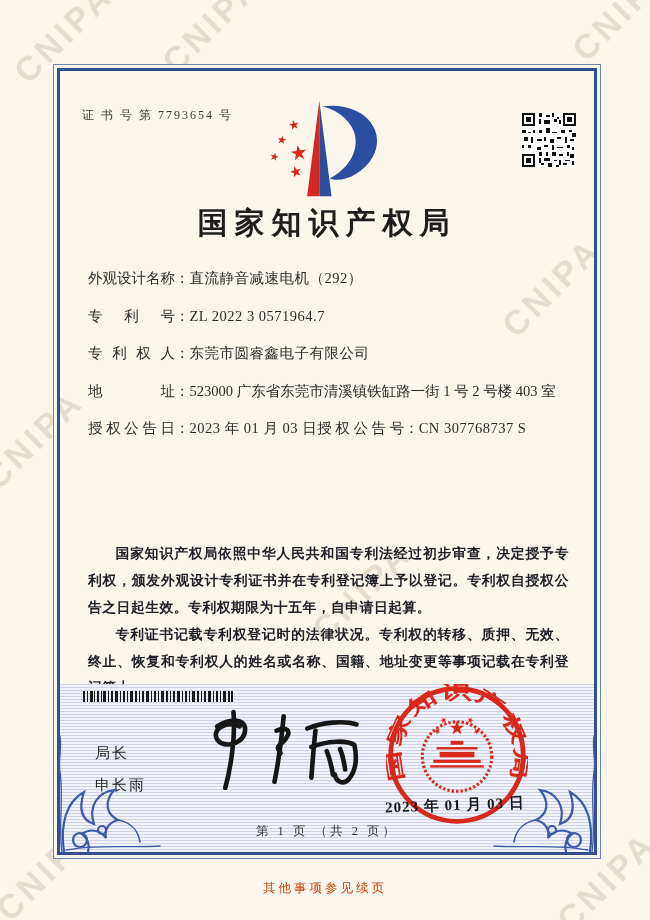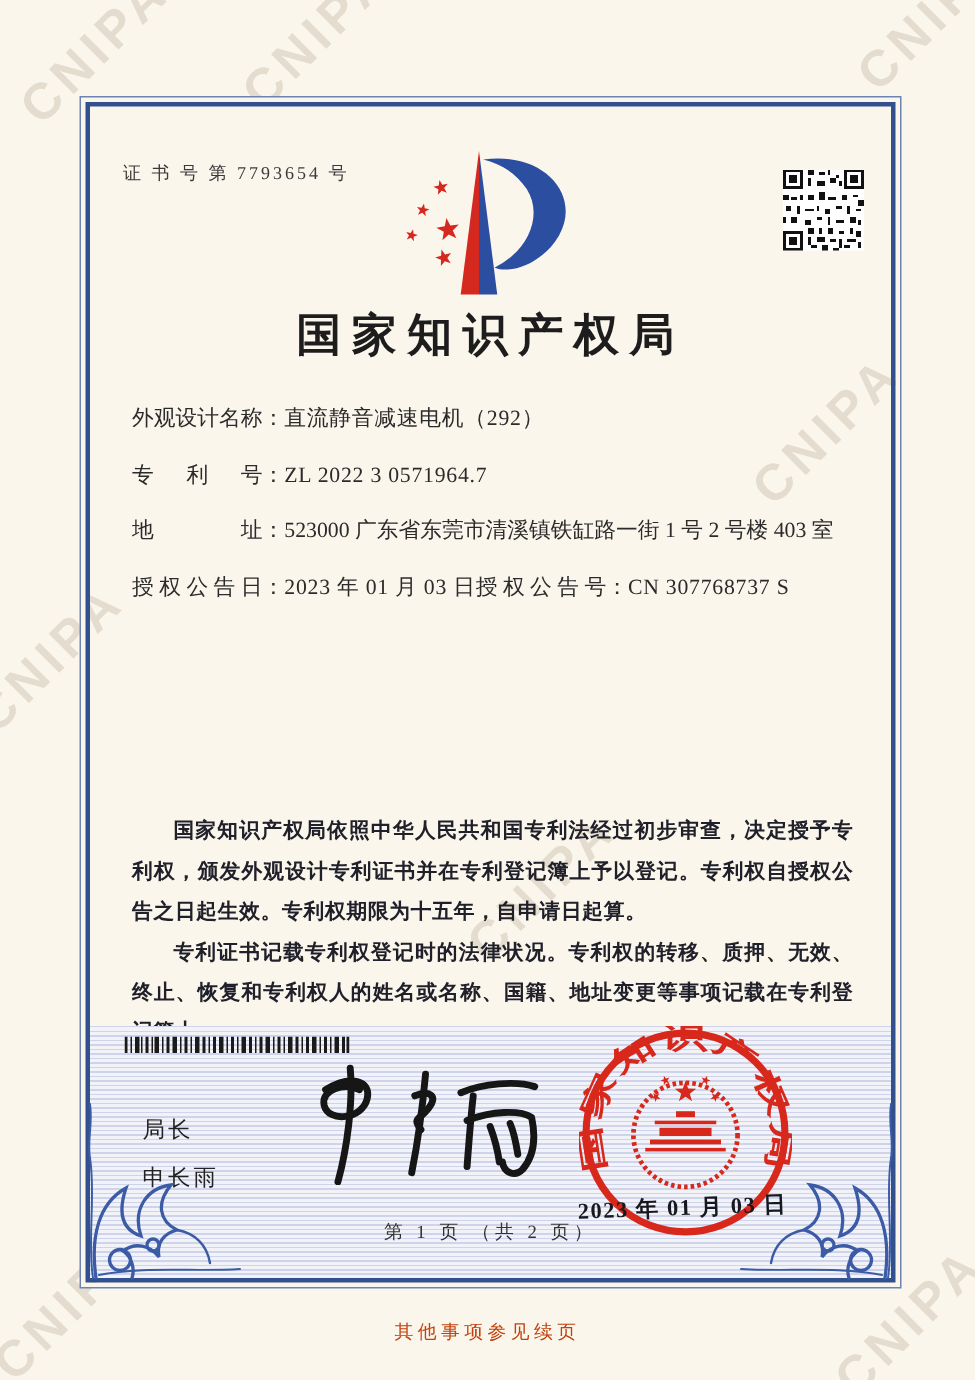--- a/index.html
+++ b/index.html
@@ -28,21 +28,21 @@
         background-image:repeating-linear-gradient(180deg,rgba(130,145,200,.32) 0 1px,rgba(255,255,255,0) 1px 3px);}
   .barcode{position:absolute;left:23px;top:7px;width:150px;height:11px;}
   .sig-title{position:absolute;left:35px;top:60px;font-size:15px;letter-spacing:2px;
              font-family:"Liberation Sans","DejaVu Sans",sans-serif;color:#222;}
   .sig-name{position:absolute;left:35px;top:92px;font-size:15px;letter-spacing:2px;
             font-family:"Liberation Sans","DejaVu Sans",sans-serif;color:#222;}
   .sig-script{position:absolute;left:128px;top:24px;width:175px;height:82px;}
   .seal{position:absolute;right:66px;top:0px;width:142px;height:142px;}
   .seal-date{position:absolute;right:36px;top:112px;width:206px;text-align:center;
              font-size:15px;font-weight:600;color:#17171f;letter-spacing:1px;transform:rotate(-2deg);}
-  .page-num{position:absolute;left:0;right:0;bottom:22px;text-align:center;
+  .page-num{position:absolute;left:0;right:0;bottom:12px;text-align:center;
             font-size:12.5px;letter-spacing:3px;color:#333;}
   .flourish{position:absolute;bottom:-2px;width:104px;height:128px;}
   .flourish.fl-l{left:-2px;}
   .flourish.fl-r{right:-2px;transform:scaleX(-1);}
   .bottom-note{position:absolute;left:0;right:0;top:880px;text-align:center;
                font-size:12.5px;letter-spacing:3px;color:#c2410c;}
 </style>
 </head>
 <body>
 
@@ -89,20 +89,23 @@
     </svg>
 
     <h1 class="title">国家知识产权局</h1>
 
     <div class="fields">
       <div class="frow">
         <span class="flbl">外观设计名称</span><span class="fcolon">：</span><span class="fval">直流静音减速电机（292）</span>
       </div>
       <div class="frow">
         <span class="flbl">专利号</span><span class="fcolon">：</span><span class="fval">ZL 2022 3 0571964.7</span>
+      </div>
+      <div class="frow">
+        <span class="flbl">专利权人</span><span class="fcolon">：</span><span class="fval">东莞市圆睿鑫电子有限公司</span>
       </div>
       <div class="frow">
         <span class="flbl">地址</span><span class="fcolon">：</span><span class="fval" style="letter-spacing:0">523000 广东省东莞市清溪镇铁缸路一街 1 号 2 号楼 403 室</span>
       </div>
       <div class="frow grant">
         <span>
           <span class="flbl">授权公告日</span><span class="fcolon">：</span><span class="fval">2023 年 01 月 03 日</span>
         </span>
         <span>
           <span class="flbl">授权公告号</span><span class="fcolon">：</span><span class="fval">CN 307768737 S</span>

